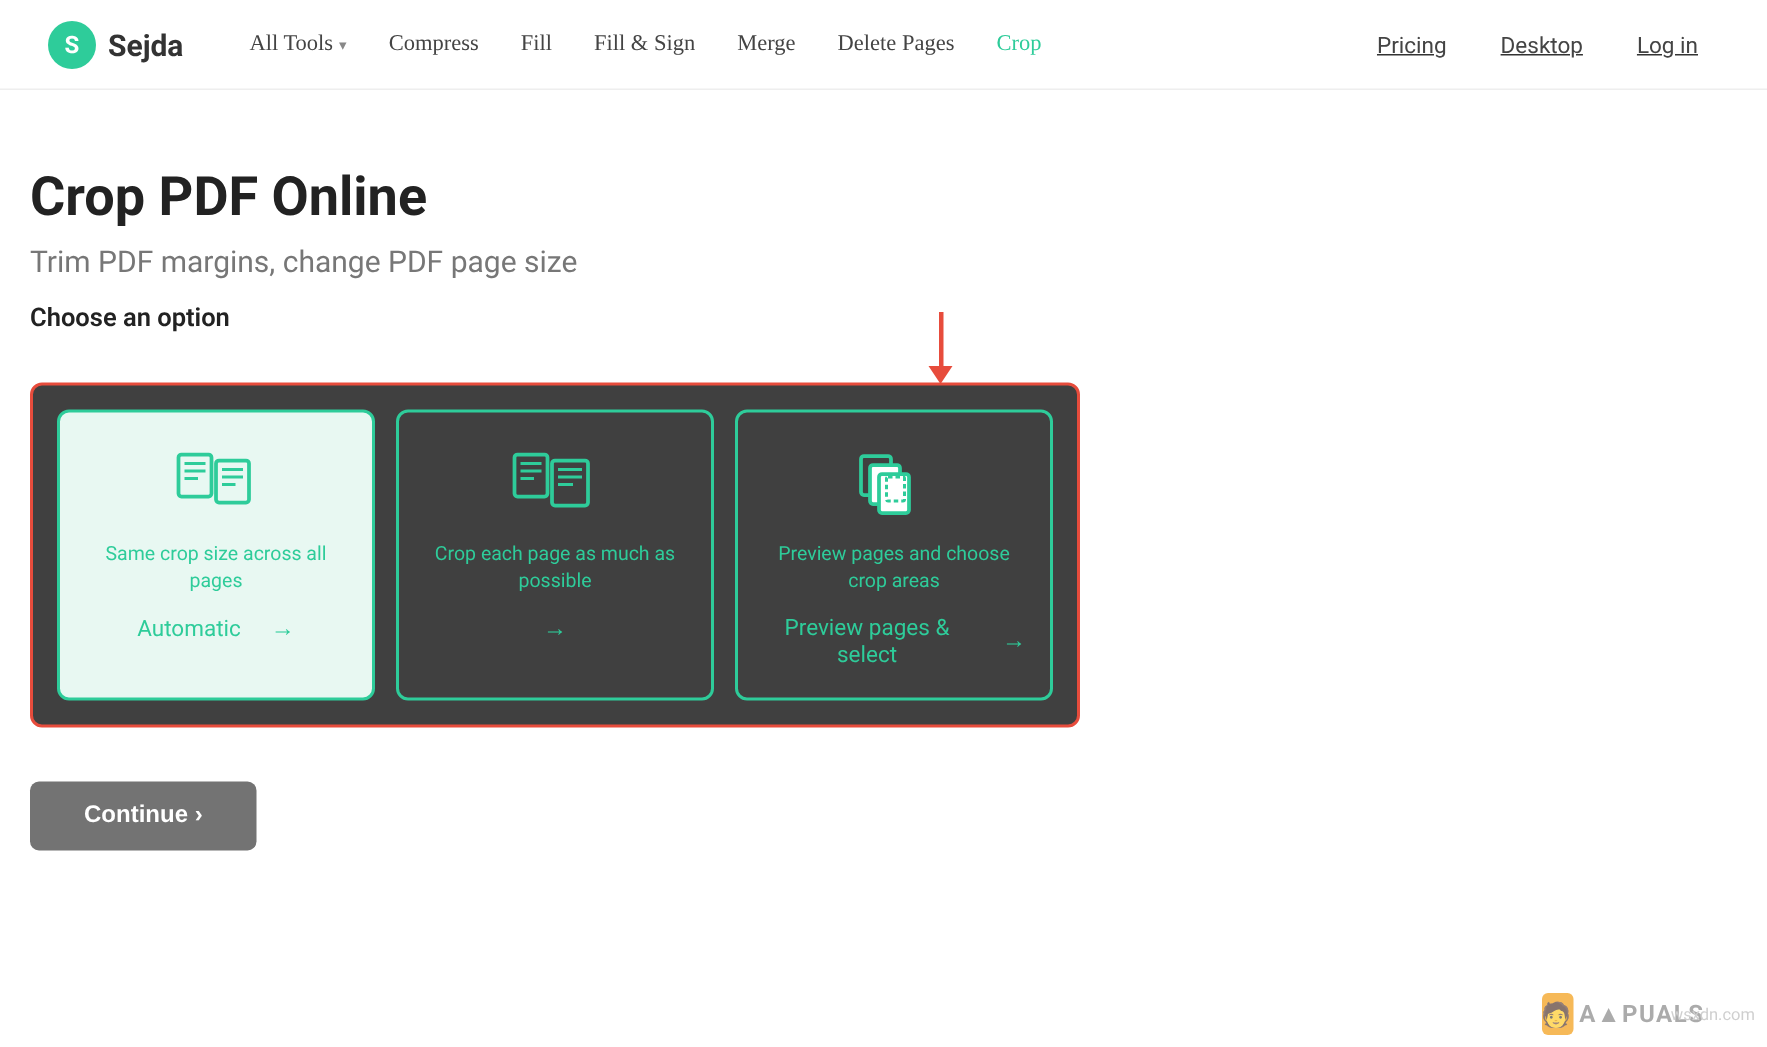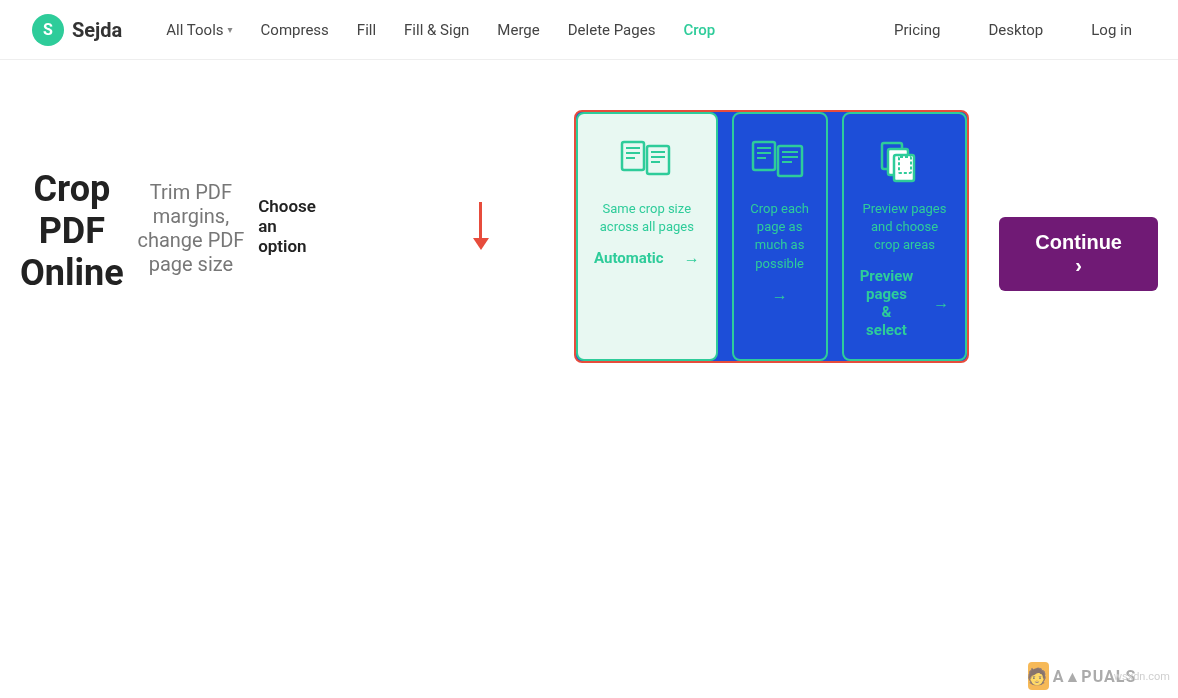--- a/index.html
+++ b/index.html
@@ -43,56 +43,58 @@
     .logo-text {
       font-size: 20px;
       font-weight: 700;
       color: #333;
     }
     .nav-links {
       display: flex;
       align-items: center;
       gap: 4px;
       flex: 1;
+      font-family: Liberation Serif, serif;
     }
     .nav-link {
       padding: 8px 12px;
       font-size: 15px;
       color: #444;
       cursor: pointer;
       border-radius: 4px;
       display: flex;
       align-items: center;
       gap: 4px;
       white-space: nowrap;
     }
     .nav-link.active { color: #2ecc9a; font-weight: 500; }
     .nav-link .chevron {
       font-size: 10px;
       color: #888;
     }
     .nav-right {
       display: flex;
       align-items: flex-start;
-      gap: 20px;
+      gap: 8px;
       margin-left: auto;
+      text-decoration: underline;
     }
     .nav-right-link {
       padding: 8px 14px;
       font-size: 15px;
       color: #444;
       cursor: pointer;
       border-radius: 4px;
     }
 
     
     .main {
       display: flex;
-      flex-direction: row;
-      align-items: center;
+      flex-direction: column;
+      align-items: flex-start;
       padding: 50px 20px 40px;
     }
     .page-title {
       font-size: 36px;
       font-weight: 700;
       color: #222;
       margin-bottom: 10px;
       text-align: center;
     }
     .page-subtitle {
@@ -137,24 +139,26 @@
       height: 0;
       border-left: 8px solid transparent;
       border-right: 8px solid transparent;
       border-top: 12px solid #e74c3c;
     }
 
     
     .options-wrapper {
       border: 2px solid #e74c3c;
       border-radius: 8px;
+      padding: 16px;
       display: flex;
       gap: 14px;
       width: 700px;
-      background: #1d4ed8;
+      background: #404040;
+      margin-top: 13px;
     }
     .option-card {
       flex: 1;
       border: 2px solid #2ecc9a;
       border-radius: 8px;
       padding: 24px 16px 20px;
       display: flex;
       flex-direction: column;
       align-items: center;
       text-align: center;
@@ -170,45 +174,44 @@
       margin-bottom: 12px;
     }
     .option-desc {
       font-size: 13px;
       color: #2ecc9a;
       margin-bottom: 12px;
       line-height: 1.4;
     }
     .option-label {
       font-size: 15px;
-      font-weight: 700;
+      font-weight: 400;
       color: #2ecc9a;
       display: flex;
       align-items: center;
       gap: 20px;
     }
     .option-label .arrow-right {
       font-size: 16px;
     }
 
     
     .continue-btn {
       margin-top: 36px;
-      background: #701a75;
+      background: #737373;
       color: white;
       border: none;
       border-radius: 6px;
       padding: 14px 36px;
-      font-size: 20px;
+      font-size: 16px;
       font-weight: 600;
       cursor: pointer;
       display: flex;
       align-items: center;
       gap: 8px;
-      margin-left: 30px;
     }
 
     
     .watermark {
       position: fixed;
       bottom: 8px;
       right: 8px;
       font-size: 13px;
       color: #aaa;
       opacity: 0.7;

